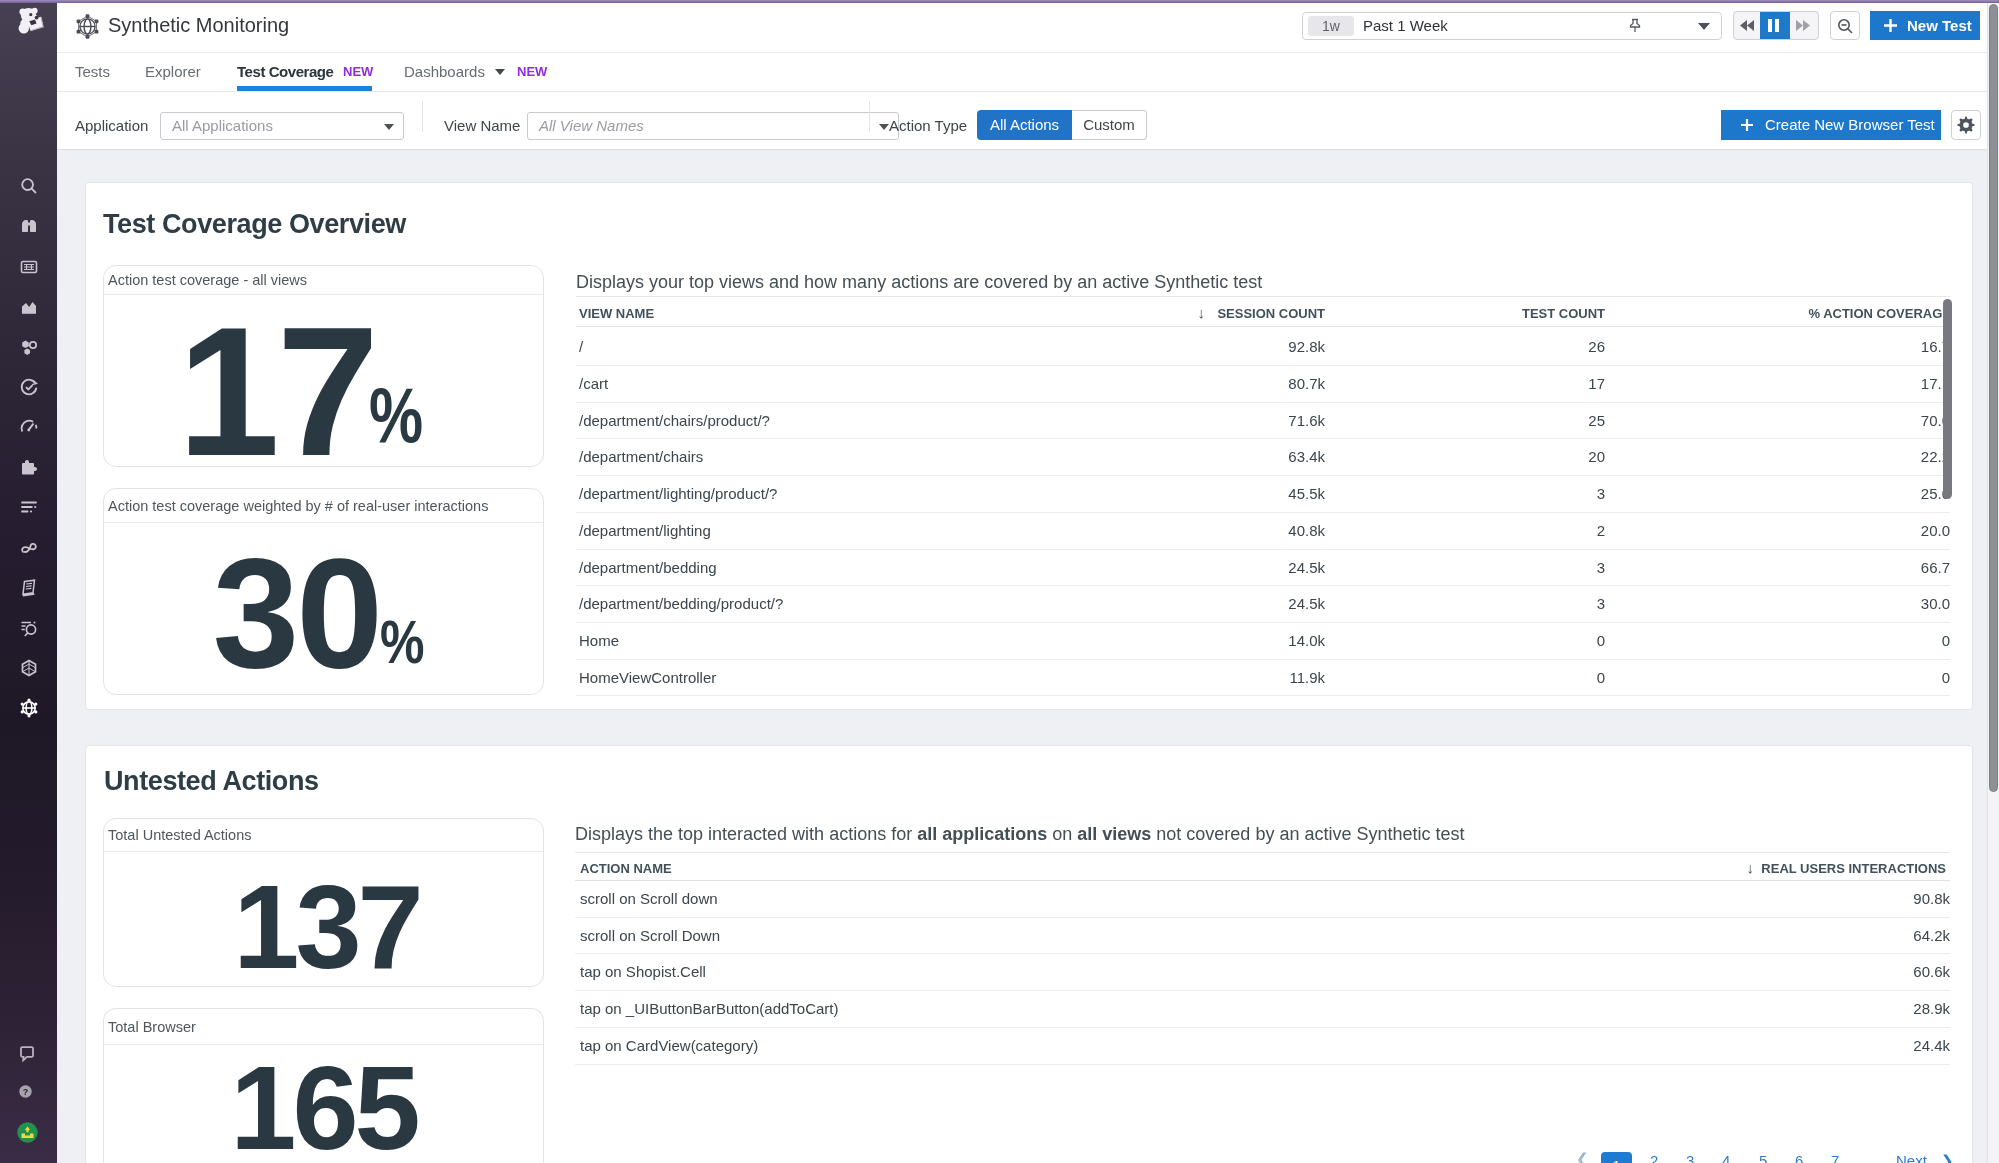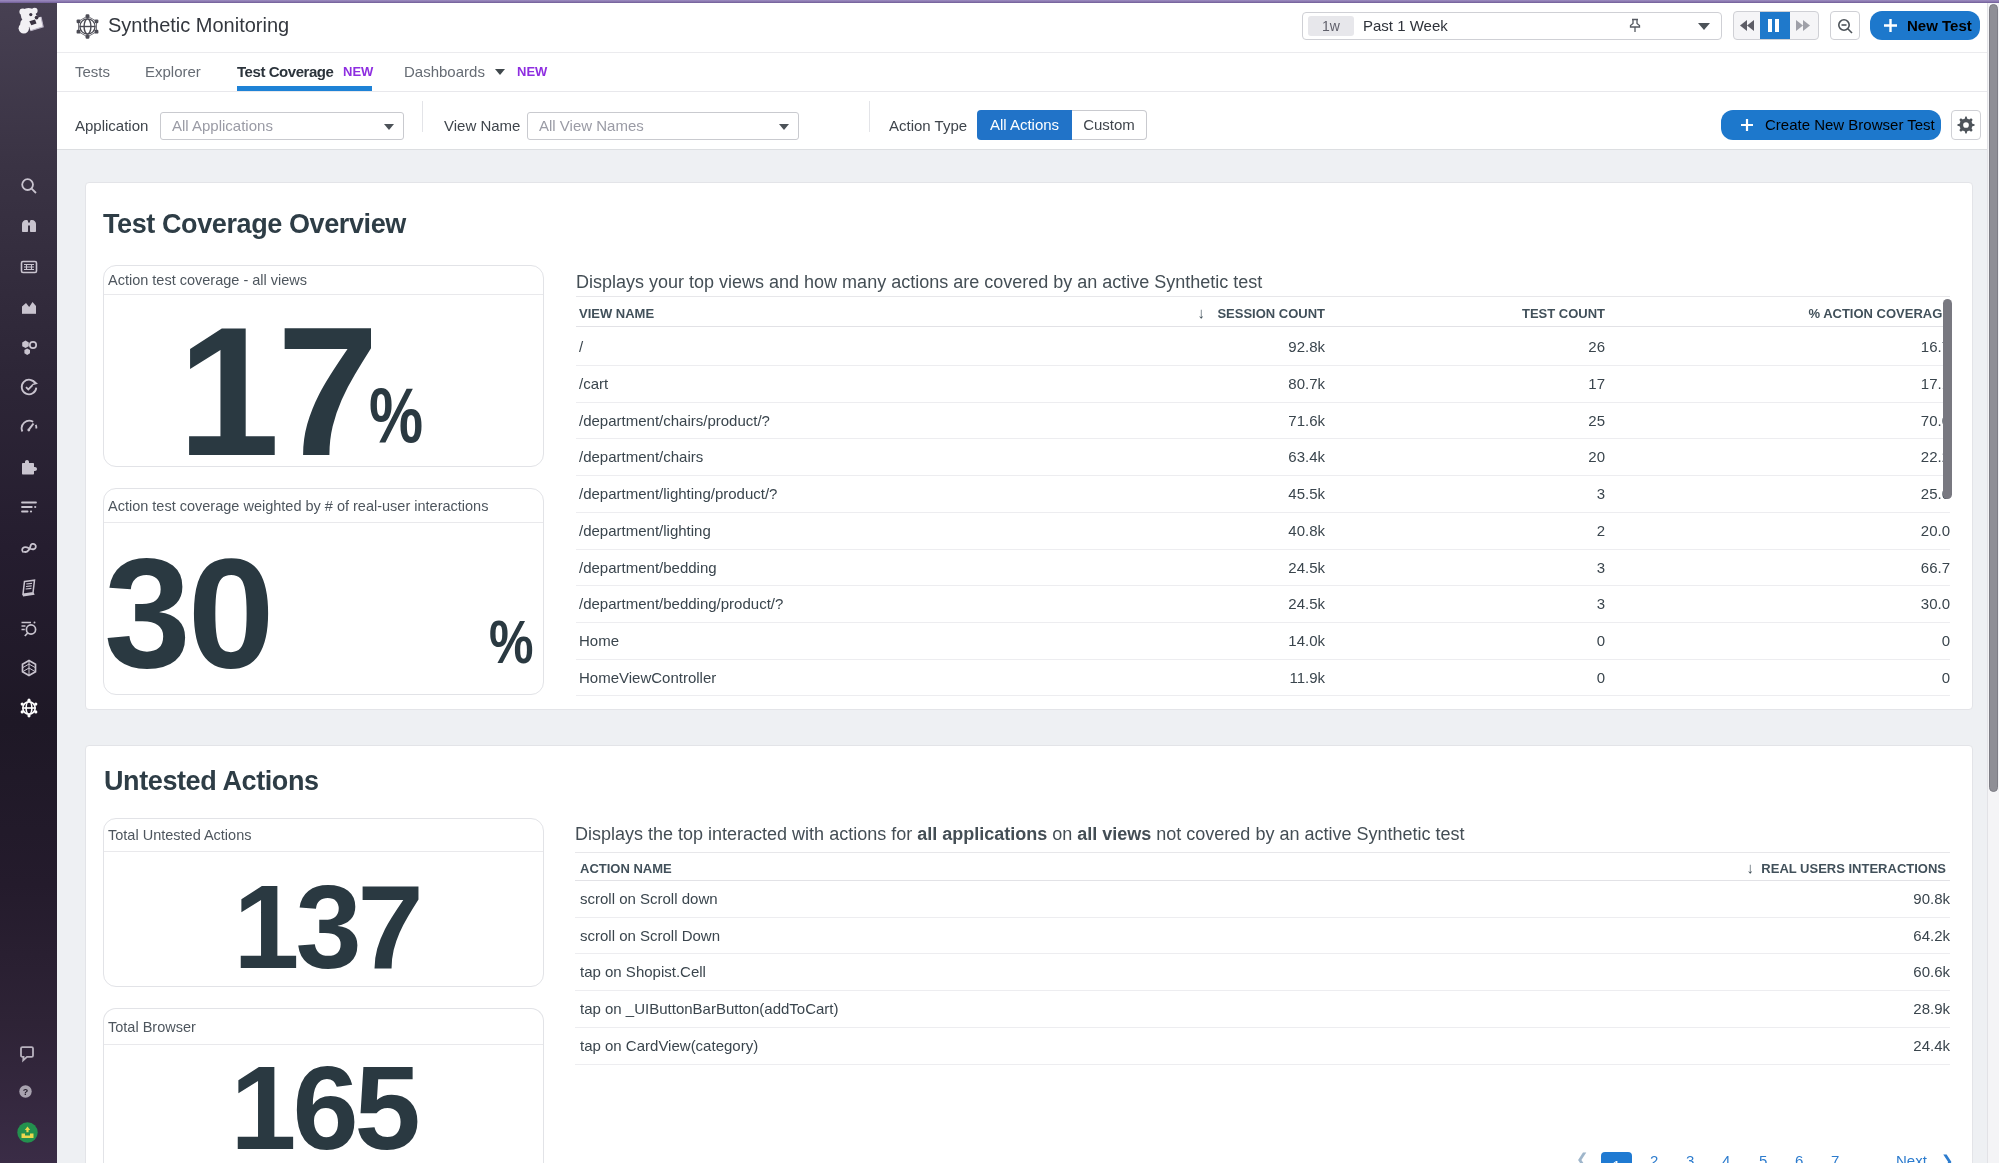--- a/index.html
+++ b/index.html
@@ -22,21 +22,21 @@
 .thead { position:absolute; font-size:13px; font-weight:700; color:#41505a; }
 .trow { position:relative; border-bottom:1px solid #ededf0; font-size:15px; color:#3a454d; }
 .trow .c1 { position:absolute; left:3px; top:0; line-height:36.7px; }
 .rnum { position:absolute; top:0; line-height:36.7px; text-align:right; }
 .tab { position:absolute; font-size:15px; color:#666c74; top:0; height:37px; line-height:37px; }
 .sel { position:absolute; background:#fff; border:1px solid #c9cacf; border-radius:3px; height:28px; top:112px; }
 .sel .ph { position:absolute; left:11px; top:0; line-height:26px; font-size:15px; color:#9a9ba5; }
 .sel .car { position:absolute; right:9px; top:11px; width:0; height:0; border-left:5px solid transparent; border-right:5px solid transparent; border-top:6px solid #4c5258; }
 .vdiv { position:absolute; top:110px; height:31px; width:1px; background:#e3e4e8; }
 .flabel { position:absolute; font-size:15px; color:#3f454c; height:28px; line-height:28px; }
-.bluebtn { position:absolute; background:#1d78cc; border-radius:12px; color:#000000; font-size:15px; }
+.bluebtn { position:absolute; background:#1d78cc; border-radius:0; color:#ffffff; font-size:15px; }
 </style>
 </head>
 <body>
 <div class="abs" id="topline"></div>
 <div class="abs" id="header"></div>
 <div class="abs" id="tabbar"></div>
 <div class="abs" id="filterbar"></div>
 <div class="abs" id="content"></div>
 <div class="abs" id="sidebar"></div>
 <svg class="abs" style="left:11px;top:4px" width="34" height="36" viewBox="0 0 34 36">
@@ -196,21 +196,21 @@
 <div class="tab" style="left:404px;top:53px;">Dashboards</div>
 <div class="abs" style="left:495px;top:69px;width:0;height:0;border-left:5.5px solid transparent;border-right:5.5px solid transparent;border-top:6.5px solid #40484c;"></div>
 <div class="abs" style="left:517px;top:64px;font-size:13px;font-weight:700;color:#8e2ee0;">NEW</div>
 <div class="flabel" style="left:75px;top:112px;">Application</div>
 <div class="sel" style="left:160px;width:244px;top:112px;">
     <span class="ph">All Applications</span>
     <span class="car"></span>
   </div>
 <div class="vdiv" style="left:422px;top:101px;"></div>
 <div class="flabel" style="left:444px;top:112px;">View Name</div>
-<div class="sel" style="left:527px;width:272px;top:112px;">
+<div class="sel" style="left:527px;width:372px;top:112px;font-style:italic;">
     <span class="ph">All View Names</span>
     <span class="car"></span>
   </div>
 <div class="vdiv" style="left:869px;top:101px;"></div>
 <div class="flabel" style="left:889px;top:112px;">Action Type</div>
 <div class="abs" style="left:977px;top:110px;width:95px;height:30px;background:#2173c8;border-radius:4px 0 0 4px;color:#fff;font-size:15px;text-align:center;line-height:30px;">All Actions</div>
 <div class="abs" style="left:1072px;top:110px;width:75px;height:30px;background:#fff;border:1px solid #c9cacf;border-left:none;border-radius:0 4px 4px 0;color:#3f454c;font-size:15px;text-align:center;line-height:28px;">Custom</div>
 <div class="bluebtn" style="left:1721px;top:110px;width:220px;height:30px;">
   <svg class="abs" style="left:19px;top:8px" width="14" height="14" viewBox="0 0 14 14" stroke="#fff" stroke-width="2.2">
       <path d="M7 1 V13 M1 7 H13"></path>
@@ -226,21 +226,21 @@
 <h2 class="sec" style="left:103px;top:209px;">Test Coverage Overview</h2>
 <div class="statbox" style="left:103px;top:265px;width:441px;height:202px;">
   <div class="statlabel" style="height:29px;">Action test coverage - all views</div>
   <div class="abs" style="left:0;top:29px;right:0;bottom:0;display:flex;align-items:flex-start;justify-content:center;">
     <span id="n17" class="bignum" style="font-size:184px;line-height:1;letter-spacing:-3px;position:relative;top:4px;left:-12px;">17</span>
       <span id="p17" class="bignum" style="font-size:78px;line-height:1;position:relative;top:81px;left:-19px;display:inline-block;transform:scaleX(0.78);transform-origin:left top;">%</span>
   </div>
 </div>
 <div class="statbox" style="left:103px;top:488px;width:441px;height:207px;">
   <div class="statlabel" style="height:34px;">Action test coverage weighted by # of real-user interactions</div>
-  <div class="abs" style="left:0;top:34px;right:0;bottom:0;display:flex;align-items:flex-start;justify-content:space-between;">
+  <div class="abs" style="left:0;top:34px;right:0;bottom:0;display:flex;align-items:flex-start;justify-content:center;">
     <span id="n30" class="bignum" style="font-size:156px;line-height:1;letter-spacing:-3px;position:relative;top:12px;">30</span>
       <span id="p30" class="bignum" style="font-size:61px;line-height:1;position:relative;top:89px;display:inline-block;transform:scaleX(0.82);transform-origin:left top;">%</span>
   </div>
 </div>
 <div class="desc" style="left:576px;top:272px;">Displays your top views and how many actions are covered by an active Synthetic test</div>
 <div class="abs" style="left:576px;top:296px;width:1374px;height:31px;border-top:1px solid #e7e7ea;border-bottom:1px solid #e2e2e6;">
   <span class="thead" style="left:3px;top:9px;">VIEW NAME</span>
   <span class="thead" style="right:625px;top:9px;">SESSION COUNT</span>
     <span class="abs" style="right:745px;top:7px;font-size:15px;color:#41505a;">↓</span>
   <span class="thead" style="right:345px;top:9px;">TEST COUNT</span>

